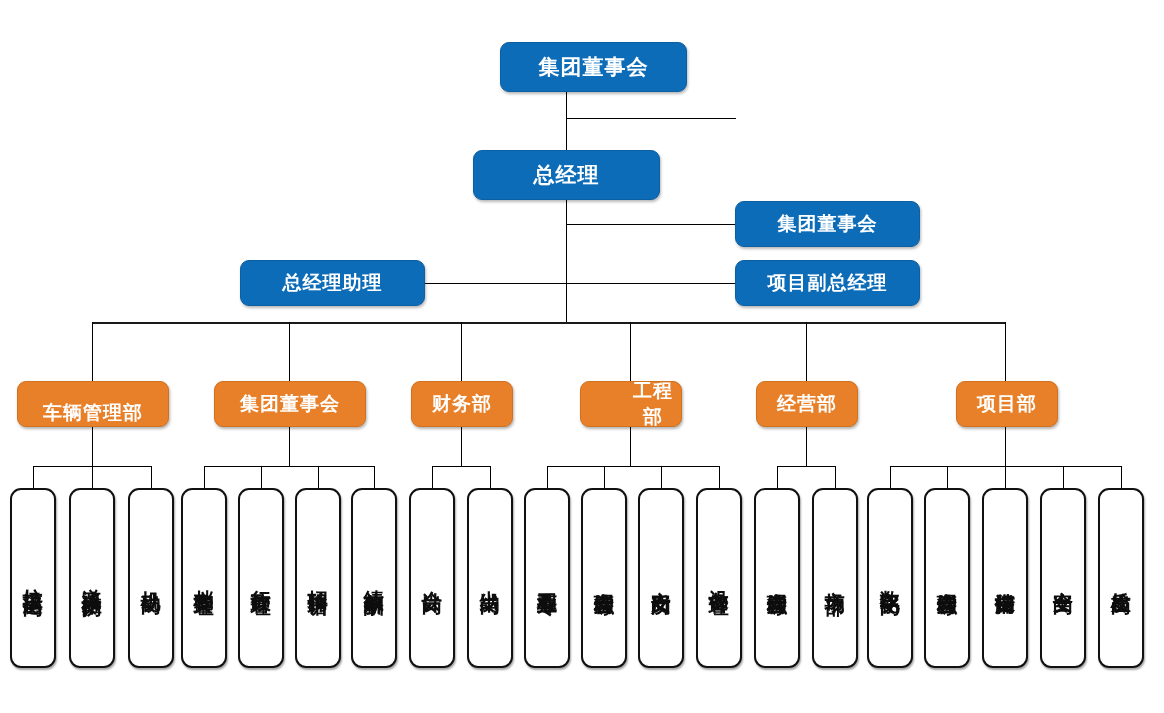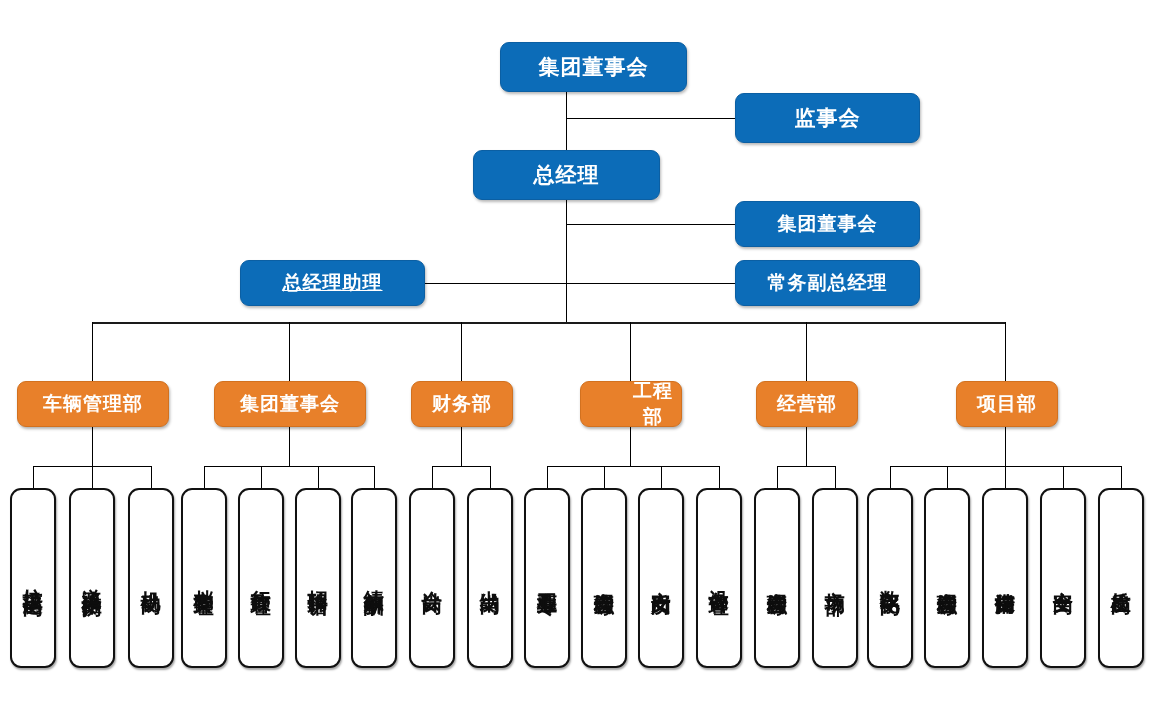--- a/index.html
+++ b/index.html
@@ -85,58 +85,55 @@
 <div id="chart">
 
   <div class="node blue" style="left:500px;top:42px;width:187px;height:50px;">
     <span>集团董事会</span>
   </div>
 
   <div class="ln v" style="left:566px;top:92px;height:58px;"></div>
 
   <div class="ln h" style="left:566px;top:118px;width:170px;"></div>
 
-  <div class="node blue" style="left:735px;top:93px;width:185px;height:50px;">
-    <span>监事会</span>
-  </div>
 
   <div class="node blue" style="left:473px;top:150px;width:187px;height:50px;">
     <span>总经理</span>
   </div>
 
   <div class="ln v" style="left:566px;top:200px;height:123px;"></div>
 
   <div class="ln h" style="left:566px;top:224px;width:170px;"></div>
 
   <div class="ln h" style="left:566px;top:283px;width:170px;"></div>
 
   <div class="ln h" style="left:425px;top:283px;width:142px;"></div>
 
   <div class="node blue small" style="left:735px;top:201px;width:185px;height:46px;">
     <span>集团董事会</span>
   </div>
 
   <div class="node blue small" style="left:735px;top:260px;width:185px;height:46px;">
-    <span>常务副总经理</span>
-  </div>
-
-  <div class="node blue small" style="left:240px;top:260px;width:185px;height:46px;text-decoration:underline;">
+    <span>项目副总经理</span>
+  </div>
+
+  <div class="node blue small" style="left:240px;top:260px;width:185px;height:46px;">
     <span>总经理助理</span>
   </div>
 
   <div class="ln h thick" style="left:92px;top:322px;width:913px;height:2px;"></div>
 
   <div class="ln v" style="left:92px;top:322px;height:59px;"></div>
   <div class="ln v" style="left:289px;top:322px;height:59px;"></div>
   <div class="ln v" style="left:461px;top:322px;height:59px;"></div>
   <div class="ln v" style="left:630px;top:322px;height:59px;"></div>
   <div class="ln v" style="left:806px;top:322px;height:59px;"></div>
   <div class="ln v" style="left:1005px;top:322px;height:59px;"></div>
 
-  <div class="node orange" style="left:17px;top:381px;width:152px;height:46px;">
+  <div class="node orange" style="left:17px;top:381px;width:152px;height:46px;align-items:flex-end;">
     <span>车辆管理部</span>
   </div>
   <div class="node orange" style="left:214px;top:381px;width:152px;height:46px;">
     <span>集团董事会</span>
   </div>
   <div class="node orange" style="left:411px;top:381px;width:102px;height:46px;">
     <span>财务部</span>
   </div>
   <div class="node orange" style="left:580px;top:381px;width:102px;height:46px;padding-left:44px;">
     <span>工程部</span>

